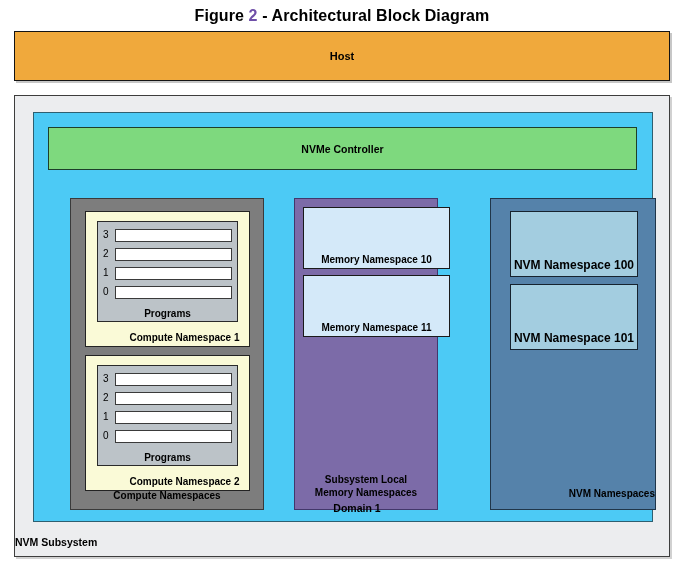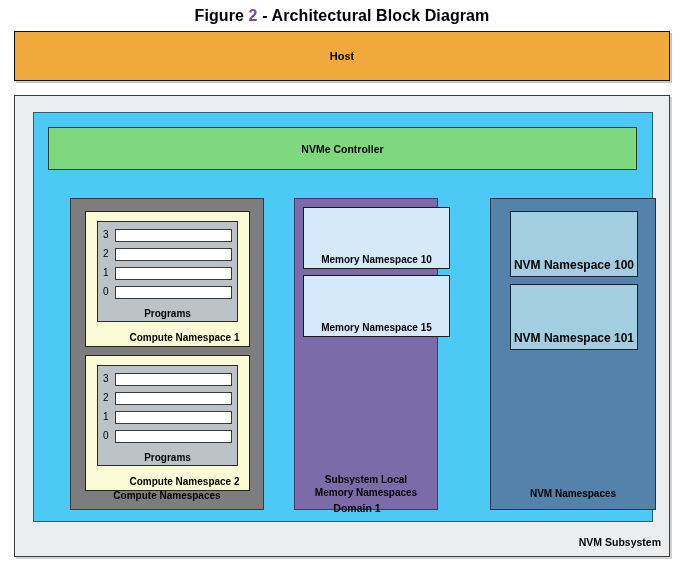--- a/index.html
+++ b/index.html
@@ -56,26 +56,25 @@
     width: 656px;
     height: 462px;
     background: #ECEDEF;
     border: 1.5px solid #3d3d3d;
     box-sizing: border-box;
     box-shadow: 2px 2px 0 rgba(0,0,0,0.18);
   }
   .subsystem-label {
     position: absolute;
     left: 0;
-    right: 8px;
+    right: 0;
     bottom: 8px;
-    text-align: right;
+    text-align: left;
     font-size: 10.5px;
     font-weight: bold;
-    padding-left: 48px;
   }
 
   
   .domain-box {
     position: absolute;
     left: 18px;
     top: 16px;
     width: 620px;
     height: 410px;
     background: #4CCAF5;
@@ -259,21 +258,21 @@
     height: 312px;
     background: #5582AA;
     border: 1.5px solid #20364a;
     box-sizing: border-box;
   }
   .nvm-col-label {
     position: absolute;
     left: 0;
     right: 0;
     bottom: 10px;
-    text-align: center;
+    text-align: right;
     font-size: 10px;
     font-weight: bold;
   }
   .nvm-ns {
     position: absolute;
     left: 19px;
     width: 128px;
     height: 66px;
     background: #A3CDE0;
     border: 1.5px solid #16222e;
@@ -365,21 +364,21 @@
         </div>
 
         <div class="compute-col-label">Compute Namespaces</div>
       </div>
 
       <div class="memory-col">
         <div class="mem-ns m10">
           <div class="mem-ns-label">Memory Namespace 10</div>
         </div>
         <div class="mem-ns m11">
-          <div class="mem-ns-label">Memory Namespace 15</div>
+          <div class="mem-ns-label">Memory Namespace 11</div>
         </div>
         <div class="memory-col-label">
           <div>Subsystem Local</div>
           <div>Memory Namespaces</div>
         </div>
       </div>
 
       <div class="nvm-col">
         <div class="nvm-ns n100">
           <div class="nvm-ns-label">NVM Namespace 100</div>

